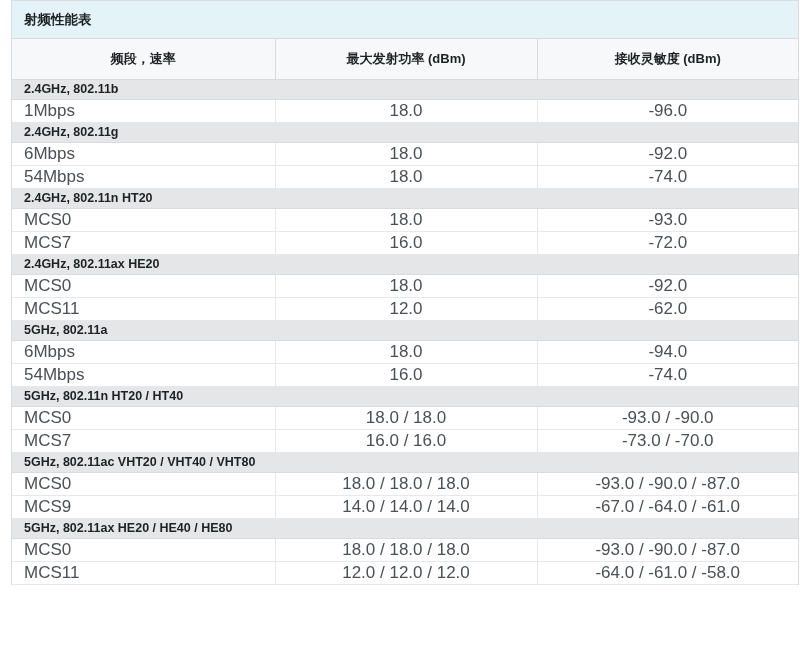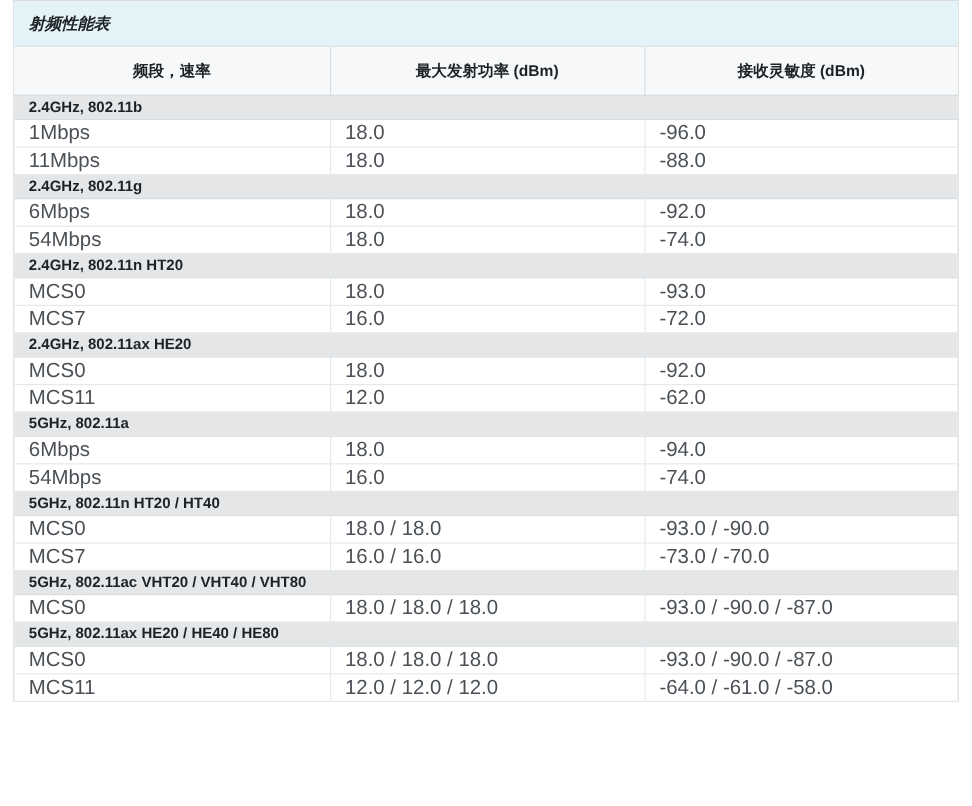--- a/index.html
+++ b/index.html
@@ -24,21 +24,20 @@
   .table-title {
     background: #e3f3f7;
     border-bottom: 1px solid #d8dcdf;
     font-size: 13.5px;
     font-weight: bold;
     color: #1d2224;
     padding: 10px 12px 11px 12px;
     box-sizing: border-box;
     height: 38px;
     line-height: 17px;
-    font-style: italic;
   }
   table {
     border-collapse: collapse;
     width: 100%;
     table-layout: fixed;
   }
   col.c0 { width: 263px; }
   col.c1 { width: 262px; }
   col.c2 { width: 261px; }
   thead th {
@@ -70,20 +69,21 @@
     border-right: none;
     font-weight: bold;
     color: #1d2224;
     font-size: 12.5px;
     height: 20px;
   }
   tbody tr.data td.label {
     text-align: left;
   }
   tbody tr.data td.val {
+    text-align: center;
     margin-left: 44px;
   }
 </style>
 </head>
 <body>
 
 <div id="page">
   <div class="table-wrap">
     <div class="table-title">射频性能表</div>
     <table>
@@ -101,25 +101,20 @@
       </thead>
       <tbody id="tbody">
           <tr class="group">
             <td colspan="3">2.4GHz, 802.11b</td>
           </tr>
           <tr class="data">
             <td class="label">1Mbps</td>
             <td class="val">18.0</td>
             <td class="val">-96.0</td>
           </tr>
-          <tr class="data">
-            <td class="label">11Mbps</td>
-            <td class="val">18.0</td>
-            <td class="val">-88.0</td>
-          </tr>
           <tr class="group">
             <td colspan="3">2.4GHz, 802.11g</td>
           </tr>
           <tr class="data">
             <td class="label">6Mbps</td>
             <td class="val">18.0</td>
             <td class="val">-92.0</td>
           </tr>
           <tr class="data">
             <td class="label">54Mbps</td>
@@ -178,20 +173,25 @@
             <td class="val">16.0 / 16.0</td>
             <td class="val">-73.0 / -70.0</td>
           </tr>
           <tr class="group">
             <td colspan="3">5GHz, 802.11ac VHT20 / VHT40 / VHT80</td>
           </tr>
           <tr class="data">
             <td class="label">MCS0</td>
             <td class="val">18.0 / 18.0 / 18.0</td>
             <td class="val">-93.0 / -90.0 / -87.0</td>
+          </tr>
+          <tr class="data">
+            <td class="label">MCS9</td>
+            <td class="val">14.0 / 14.0 / 14.0</td>
+            <td class="val">-67.0 / -64.0 / -61.0</td>
           </tr>
           <tr class="group">
             <td colspan="3">5GHz, 802.11ax HE20 / HE40 / HE80</td>
           </tr>
           <tr class="data">
             <td class="label">MCS0</td>
             <td class="val">18.0 / 18.0 / 18.0</td>
             <td class="val">-93.0 / -90.0 / -87.0</td>
           </tr>
           <tr class="data">

